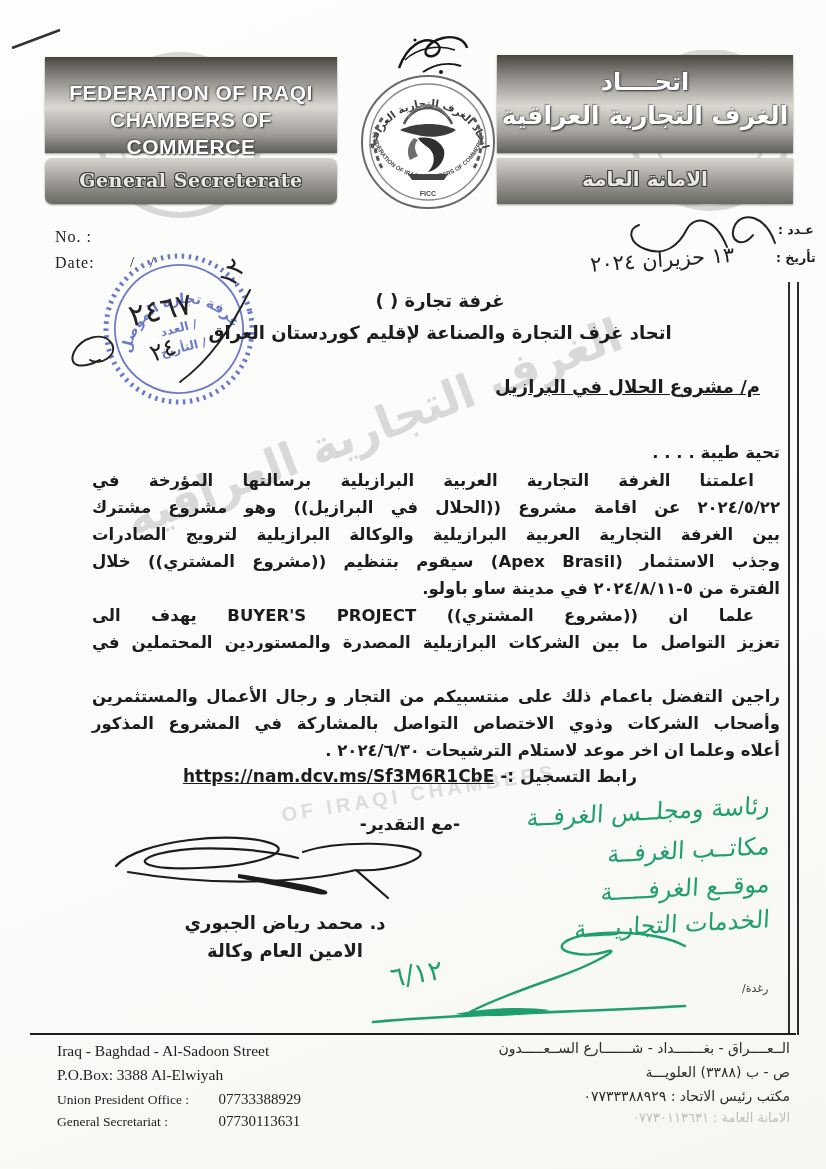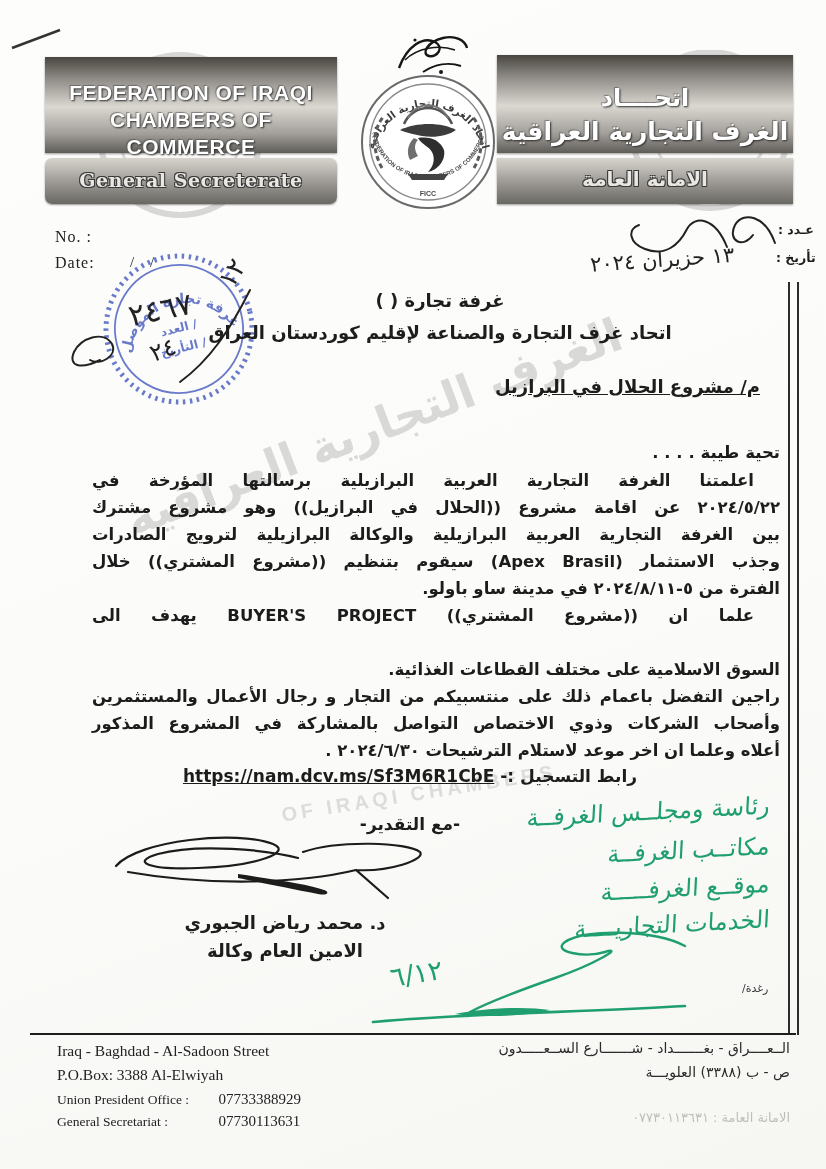--- a/index.html
+++ b/index.html
@@ -87,21 +87,21 @@
     <div class="banner-text-en" style="font-size:21px;padding-top:22px;line-height:27px;">
       <div>FEDERATION OF IRAQI</div>
       <div>CHAMBERS OF COMMERCE</div>
     </div>
   </div>
   <div class="abs banner banner-sub" style="left:45px;top:158px;width:292px;height:46px;border-radius:7px;">
     <div class="banner-text-en outline-text" style="font-size:19px;padding-top:11px;font-family:'DejaVu Serif',serif;">General Secreterate</div>
   </div>
 
   <div class="abs banner" style="left:497px;top:55px;width:296px;height:98px;">
-    <div class="banner-text-ar" style="font-size:24px;padding-top:26px;line-height:34px;text-align:center;">
+    <div class="banner-text-ar" style="font-size:24px;padding-top:10px;line-height:34px;text-align:center;">
       <div>اتحــــاد</div>
       <div style="font-size:25px;">الغرف التجارية العراقية</div>
     </div>
   </div>
   <div class="abs banner banner-sub" style="left:497px;top:158px;width:296px;height:46px;">
     <div class="banner-text-ar outline-text" style="font-size:20px;padding-top:9px;">الامانة العامة</div>
   </div>
 
   <svg class="abs" style="left:393px;top:28px;" width="80" height="52">
     <path d="M6,40 C14,18 30,8 42,14 C52,19 44,30 36,28 C28,26 34,14 50,10 C62,7 72,12 74,20" stroke="#161616" stroke-width="2.4" fill="none"></path>
@@ -181,21 +181,21 @@
 
   <div class="abs ar body-line ralign" style="top:440px;">تحية طيبة . . . .</div>
 
   <div class="abs ar body-line just indent" style="top:468px;">اعلمتنا الغرفة التجارية العربية البرازيلية برسالتها المؤرخة في</div>
   <div class="abs ar body-line just" style="top:495px;">٢٠٢٤/٥/٢٢ عن اقامة مشروع ((الحلال في البرازيل)) وهو مشروع مشترك</div>
   <div class="abs ar body-line just" style="top:522px;">بين الغرفة التجارية العربية البرازيلية والوكالة البرازيلية لترويج الصادرات</div>
   <div class="abs ar body-line just" style="top:549px;">وجذب الاستثمار (Apex Brasil) سيقوم بتنظيم ((مشروع المشتري)) خلال</div>
   <div class="abs ar body-line ralign" style="top:576px;">الفترة من ٥-٢٠٢٤/٨/١١ في مدينة ساو باولو.</div>
 
   <div class="abs ar body-line just indent" style="top:603px;">علما ان ((مشروع المشتري)) BUYER'S PROJECT يهدف الى</div>
-  <div class="abs ar body-line ralign" style="top:657px;">السوق الاسلامية على مختلف القطاعات الغذائية.</div>
+  <div class="abs ar body-line just" style="top:630px;">تعزيز التواصل ما بين الشركات البرازيلية المصدرة والمستوردين المحتملين في</div>
 
   <div class="abs ar body-line just" style="top:684px;">راجين التفضل باعمام ذلك على منتسبيكم من التجار و رجال الأعمال والمستثمرين</div>
   <div class="abs ar body-line just" style="top:711px;"><span>وأصحاب الشركات </span><span style="">وذوي الاختصاص</span><span> التواصل بالمشاركة في المشروع المذكور</span></div>
   <div class="abs ar body-line ralign" style="top:738px;">أعلاه وعلما ان اخر موعد لاستلام الترشيحات ٢٠٢٤/٦/٣٠ .</div>
 
   <div class="abs ar" style="left:130px;top:766px;width:560px;text-align:center;font-size:17px;font-weight:bold;">
     <span>رابط التسجيل :-</span>
     <a class="reg-link" dir="ltr" href="#">https://nam.dcv.ms/Sf3M6R1CbE</a>
   </div>
 
@@ -233,15 +233,16 @@
     <span class="footer-label">Union President Office :</span>
     <span style="font-size:15px;">07733388929</span>
   </div>
   <div class="abs en-serif" style="left:57px;top:1113px;font-size:13.5px;">
     <span class="footer-label">General Secretariat :</span>
     <span style="font-size:15px;">07730113631</span>
   </div>
 
   <div class="abs ar" style="left:460px;top:1040px;width:330px;text-align:right;font-size:14px;font-weight:normal;color:#2a2a2a;">الــعــــراق - بغـــــــداد - شـــــــارع الســعـــــدون</div>
   <div class="abs ar" style="left:460px;top:1064px;width:330px;text-align:right;font-size:14px;font-weight:normal;color:#2a2a2a;">ص - ب (٣٣٨٨) العلويـــة</div>
+  <div class="abs ar" style="left:460px;top:1088px;width:330px;text-align:right;font-size:14px;font-weight:normal;color:#2a2a2a;">مكتب رئيس الاتحاد : ٠٧٧٣٣٣٨٨٩٢٩</div>
   <div class="abs ar" style="left:460px;top:1110px;width:330px;text-align:right;font-size:13px;font-weight:normal;color:#2a2a2a;opacity:.28;">الامانة العامة : ٠٧٧٣٠١١٣٦٣١</div>
 
 </div>
 
 </body></html>

